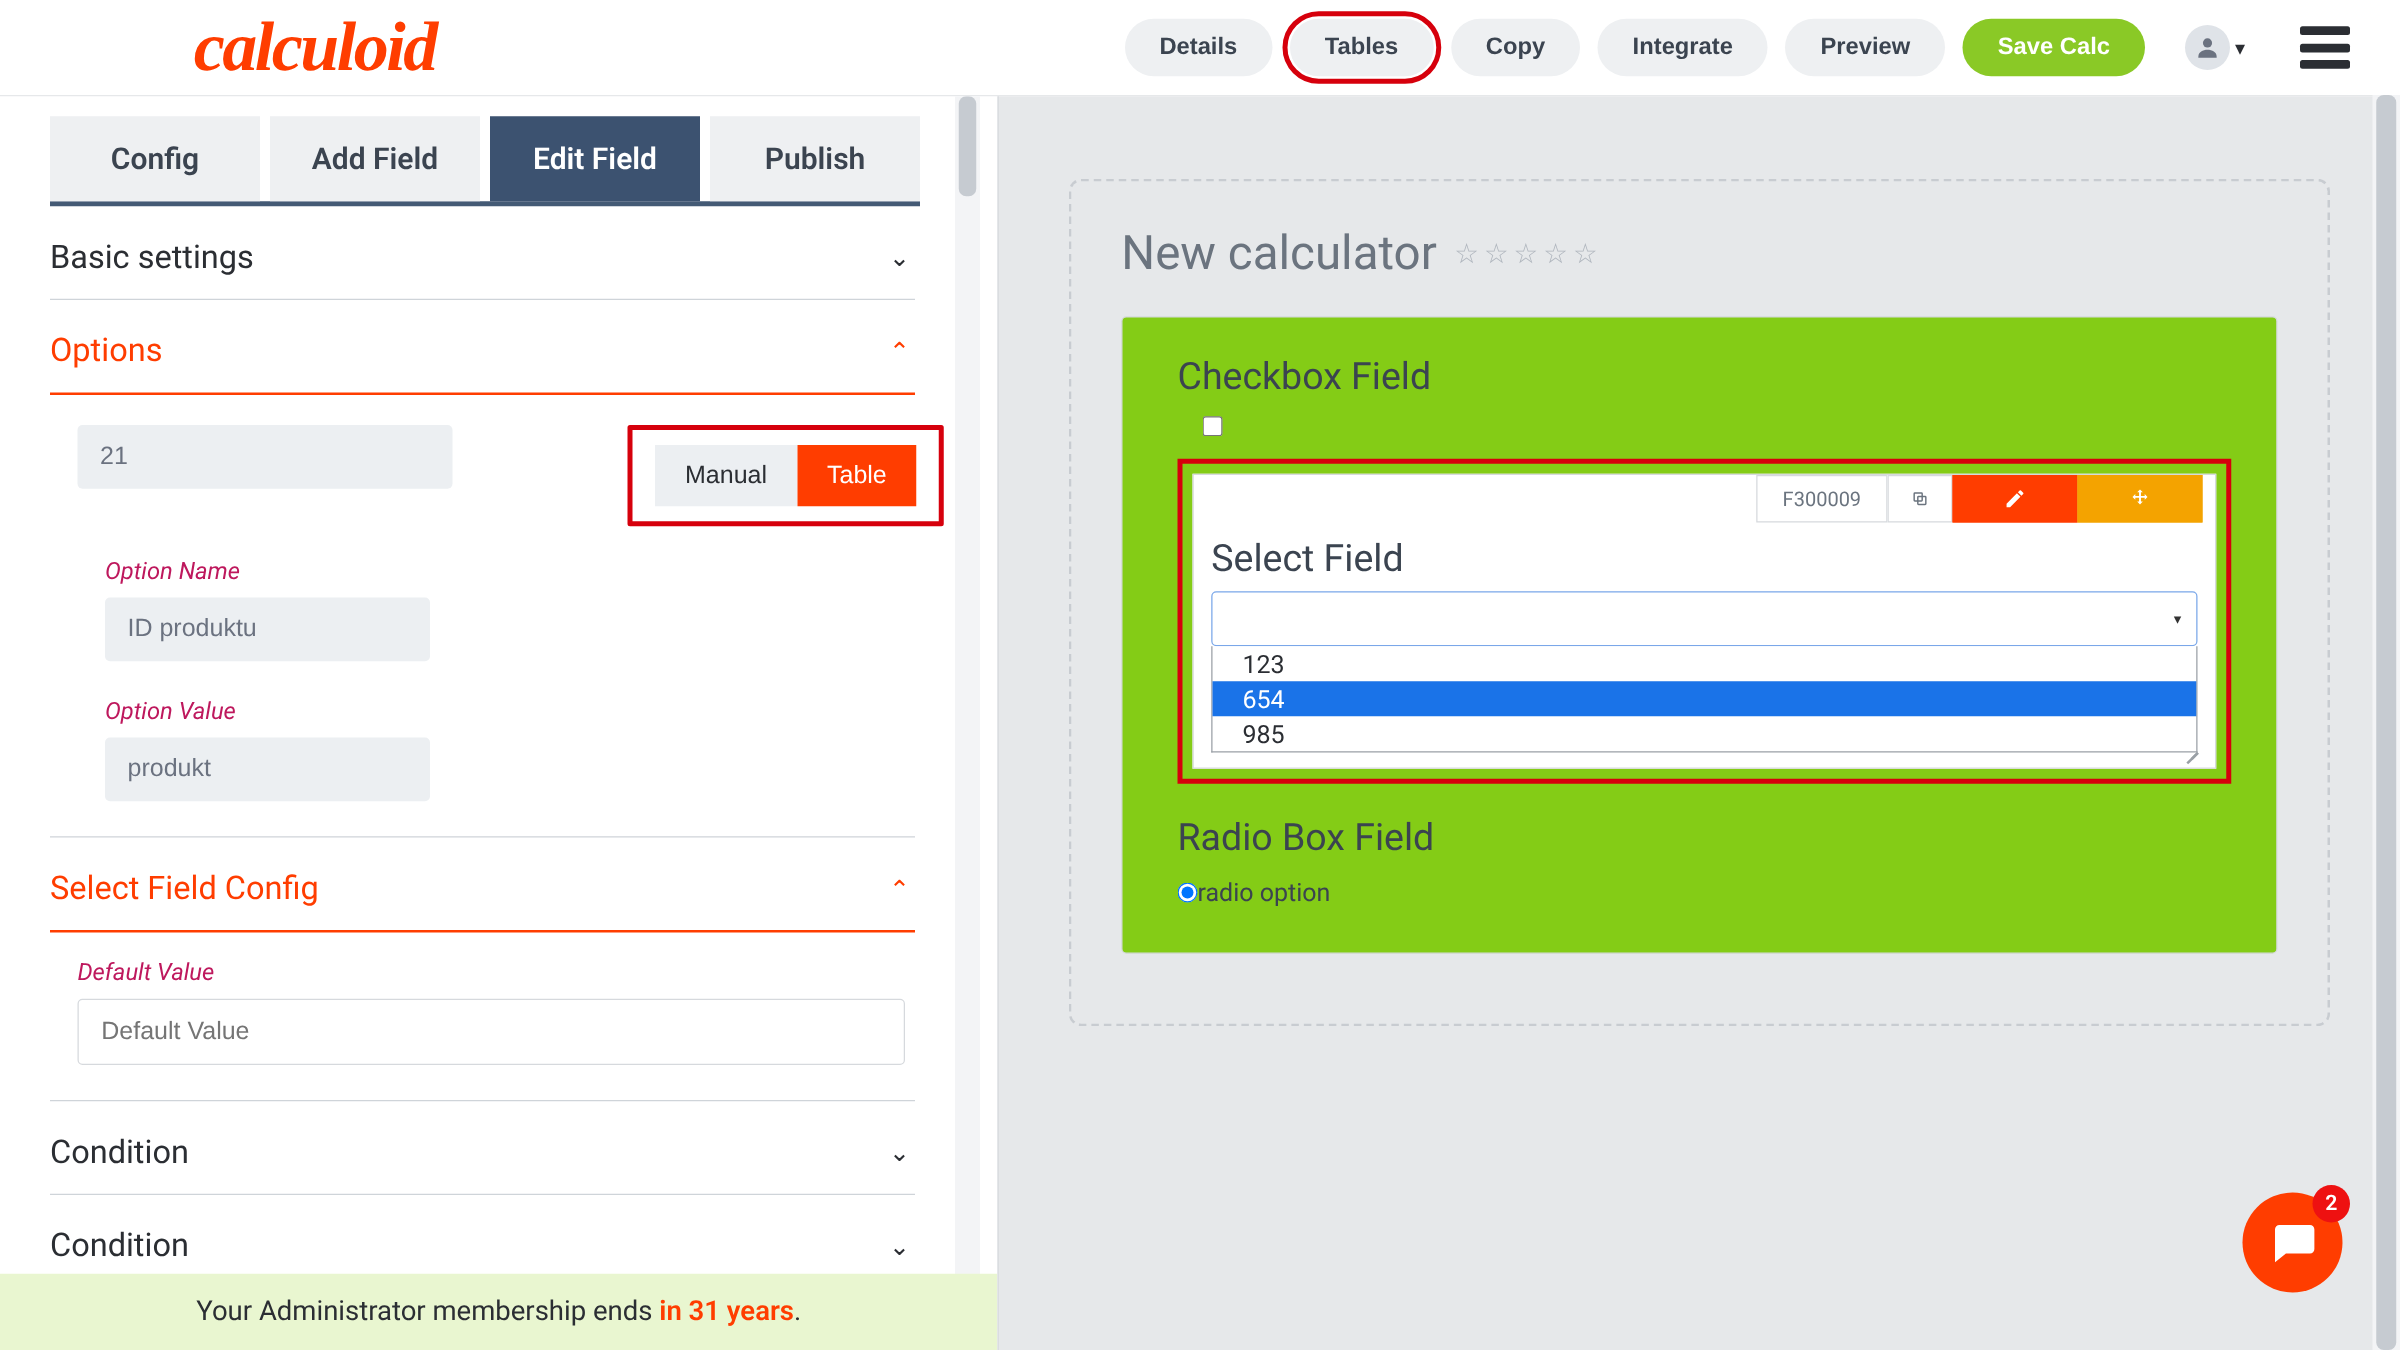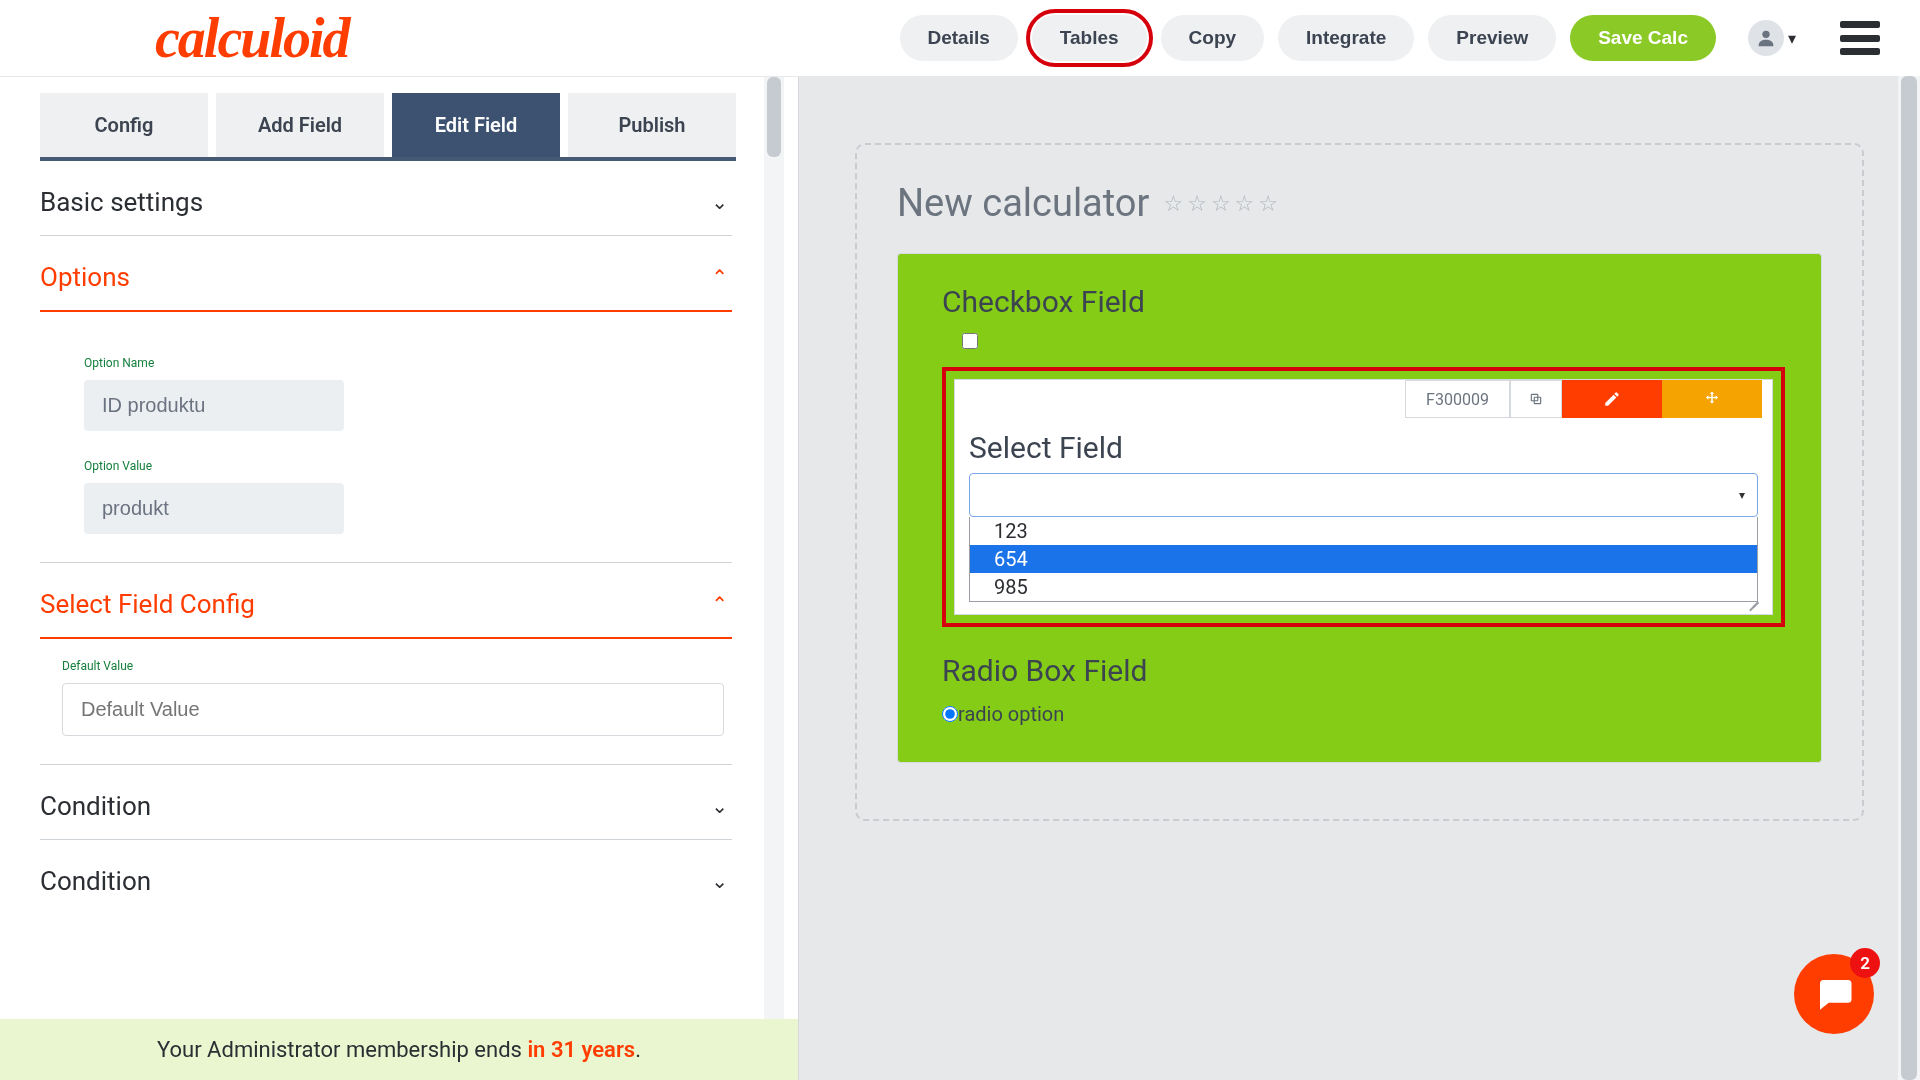--- a/index.html
+++ b/index.html
@@ -90,41 +90,41 @@
 
   
   .subtabs {
     display:flex; gap:8px; margin: 16px 28px 0 40px;
     border-bottom: 4px solid #445a75;
   }
   .subtab {
     flex: 1;
     background:#eef0f2; color:#3b4450;
     padding: 20px 0; text-align:center;
-    font-size: 20px; font-weight:600;
+    font-size: 24px; font-weight:600;
     cursor:pointer;
   }
   .subtab.active { background:#3c5270; color:#fff; }
 
   .section {
     margin: 0 32px 0 40px;
     border-bottom: 1px solid #cfd4d9;
   }
   .section-head {
     display:flex; justify-content:space-between; align-items:center;
     padding: 26px 4px 18px 0;
     font-size: 26px; font-weight:400; color:#2b2e33;
     cursor:pointer;
   }
   .section-head.accent { color:#ff3d00; border-bottom: 2px solid #ff3d00; margin-bottom: 0; }
   .chev { font-size: 20px; color:#2b2e33; }
   .chev.up.accent { color:#ff3d00; }
 
   .section-body { padding: 20px 0 28px 0; }
-  .field-label { font-size:12px; color:#15803d; margin: 0 0 10px 22px; }
+  .field-label { font-size:19px; color:#be185d; margin: 0 0 10px 22px; font-style: italic; }
   .txt {
     background:#eceff2; border:none; border-radius:4px;
     padding: 14px 18px; font-size:20px; color:#6b7280;
     display:block;
   }
   .txt.small { width: 300px; margin-left: 22px; }
   .txt.med   { width: 260px; margin-left: 44px; }
   .txt.full  { width: 100%; background:#fff; border:1px solid #d6d9dd; color:#9099a3; }
 
   .opts-row1 { display:flex; align-items:flex-start; gap: 140px; margin-top: 4px;}
@@ -289,20 +289,27 @@
         </div>
       </div>
 
       <div class="section" style="border-bottom:none;">
         <div class="section-head accent">
           <span>Options</span>
           <span class="chev up accent">⌃</span>
         </div>
         <div class="section-body">
 
+          <div class="opts-row1">
+            <input class="txt small" value="21" style="">
+            <div class="toggle-frame">
+              <button class="tog">Manual</button>
+              <button class="tog active">Table</button>
+            </div>
+          </div>
 
           <div style="height:24px"></div>
           <div class="field-label" style="margin-left:44px">Option Name</div>
           <input class="txt med" value="ID produktu" style="">
 
           <div style="height:28px"></div>
           <div class="field-label" style="margin-left:44px">Option Value</div>
           <input class="txt med" value="produkt" style="">
         </div>
       </div>

